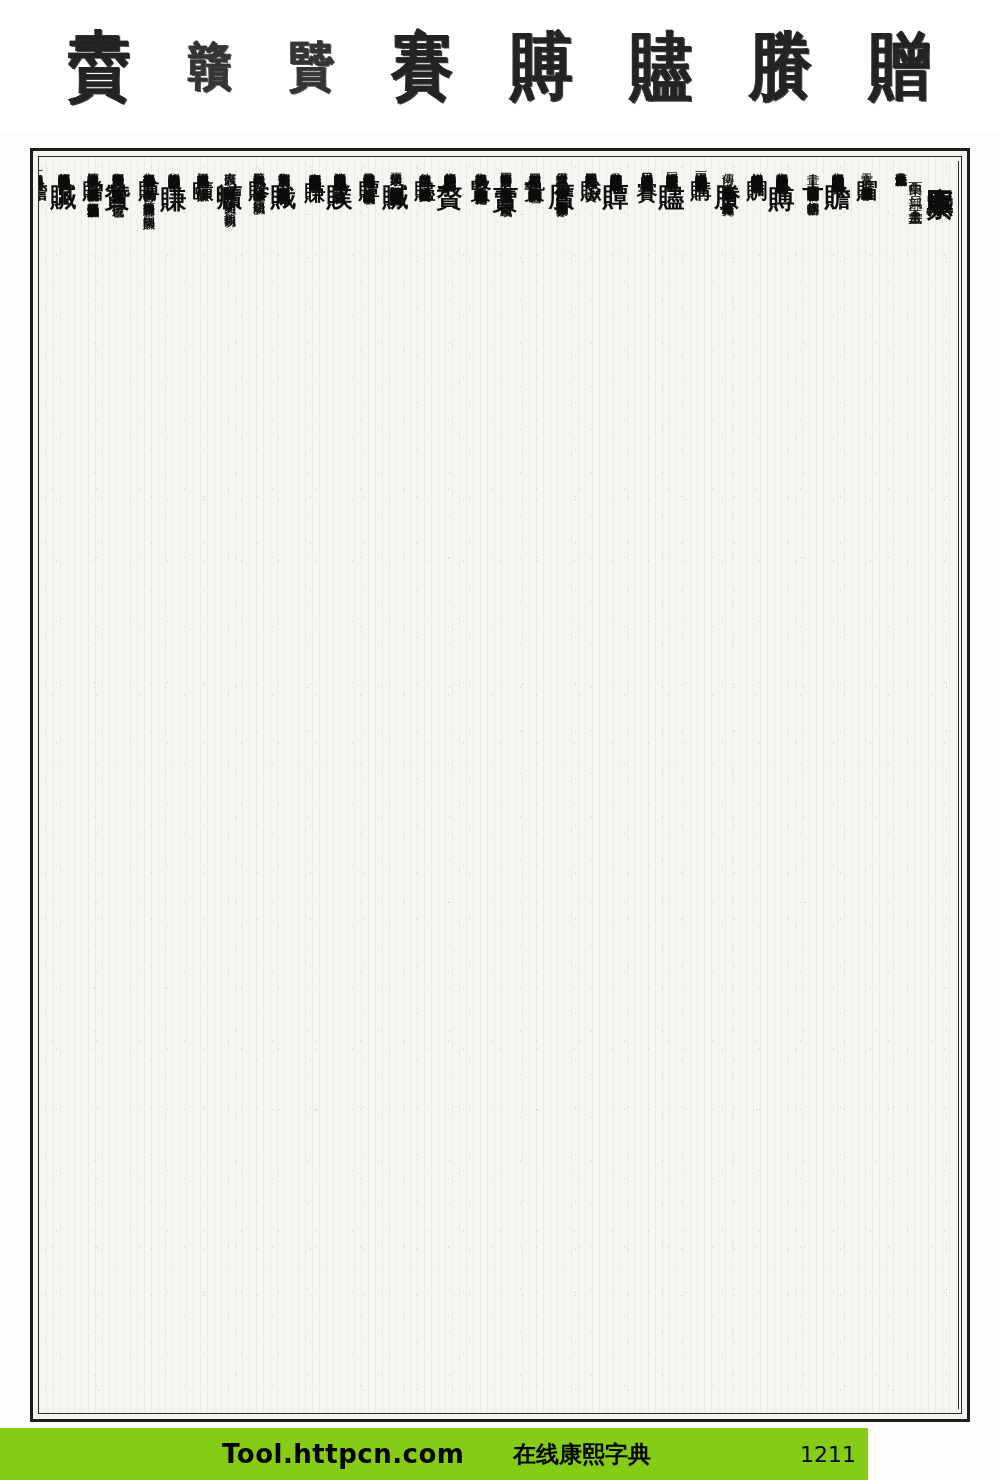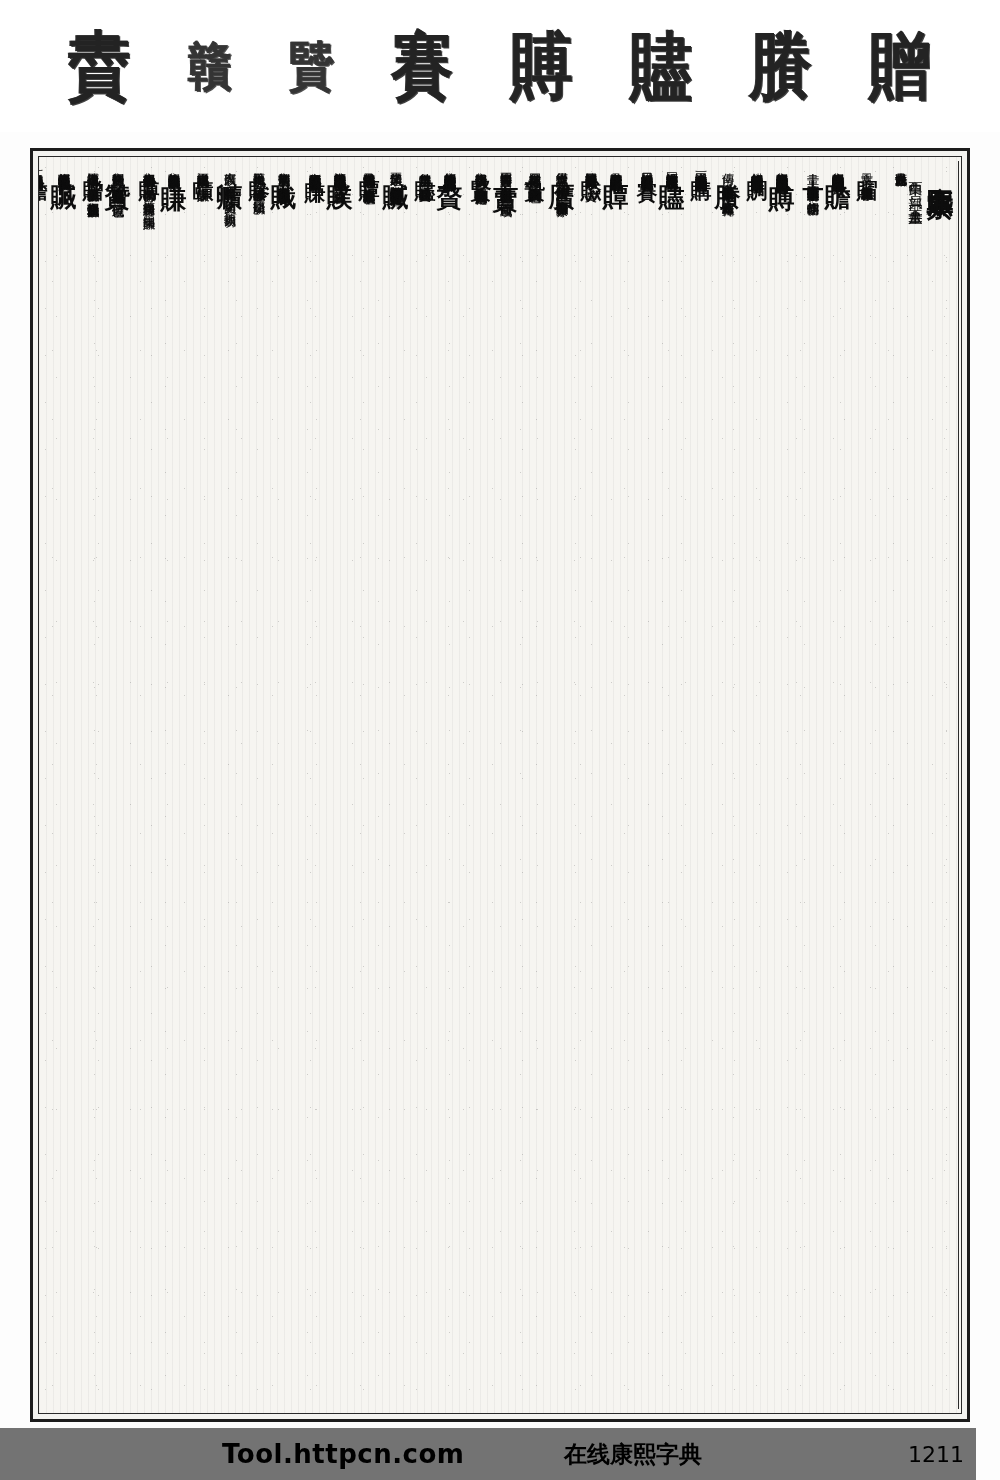--- a/index.html
+++ b/index.html
@@ -135,38 +135,38 @@
     font-size: 14px;
     line-height: 1.3;
     margin-top: 6px;
   }
 
   
   .footer {
     position: absolute;
     left: 0;
     top: 1428px;
-    width: 976px;
+    width: 868px;
     height: 52px;
     display: flex;
     align-items: center;
-    background: #737373;
+    background: #84cc16;
   }
   .footer-site {
     position: absolute;
     left: 222px;
     font-family: "DejaVu Sans", sans-serif;
     font-size: 26px;
     font-weight: bold;
     color: #000000;
     letter-spacing: 0.5px;
   }
   .footer-cn {
     position: absolute;
-    left: 564px;
+    left: 513px;
     font-family: Liberation Serif, serif;
     font-size: 23px;
     font-weight: bold;
     color: #000000;
   }
   .footer-page {
     position: absolute;
     right: 12px;
     font-family: "DejaVu Sans", sans-serif;
     font-size: 22px;

